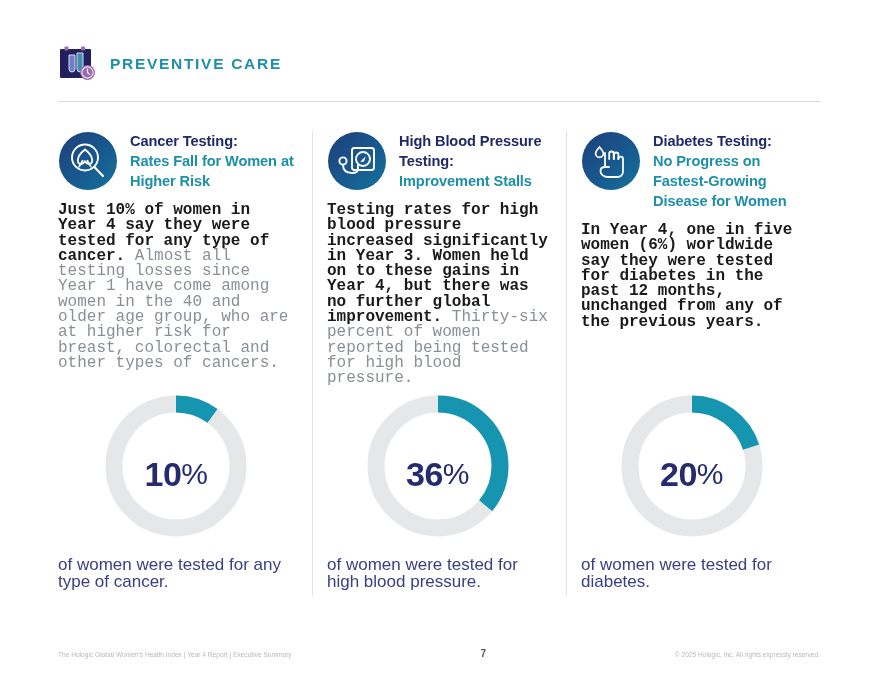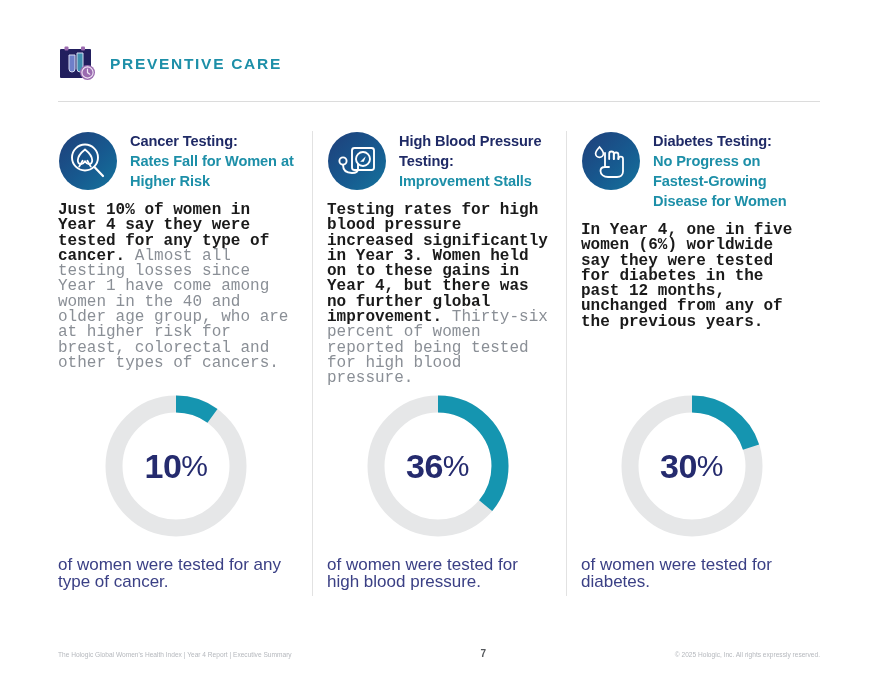--- a/index.html
+++ b/index.html
@@ -117,21 +117,21 @@
   }
   .donut {
     width: 148px;
     height: 148px;
     position: relative;
   }
   .donut svg { display: block; }
   .donut-value {
     position: absolute;
     left: 0;
-    top: 0;
+    top: 8px;
     width: 148px;
     height: 148px;
     display: flex;
     align-items: center;
     justify-content: center;
     font-size: 34px;
     font-weight: bold;
     color: #252b6e;
     letter-spacing: -0.5px;
   }
@@ -318,21 +318,21 @@
         <span></span>
       </div>
 
       <div class="donut-wrap">
         <div class="donut">
           <svg width="148" height="148" viewBox="0 0 148 148" aria-hidden="true">
             <circle cx="74" cy="74" r="62" fill="none" stroke="#e6e7e8" stroke-width="17"></circle>
             <circle class="arc" cx="74" cy="74" r="62" fill="none" stroke="#1595b0" stroke-width="17" transform="rotate(-90 74 74)" stroke-dasharray="77.91 389.56"></circle>
           </svg>
           <div class="donut-value">
-            <span>30</span>
+            <span>20</span>
               <span class="pct">%</span>
           </div>
         </div>
         <div class="donut-caption">of women were tested for diabetes.</div>
       </div>
     </div>
   </div>
 
 </div>
 

